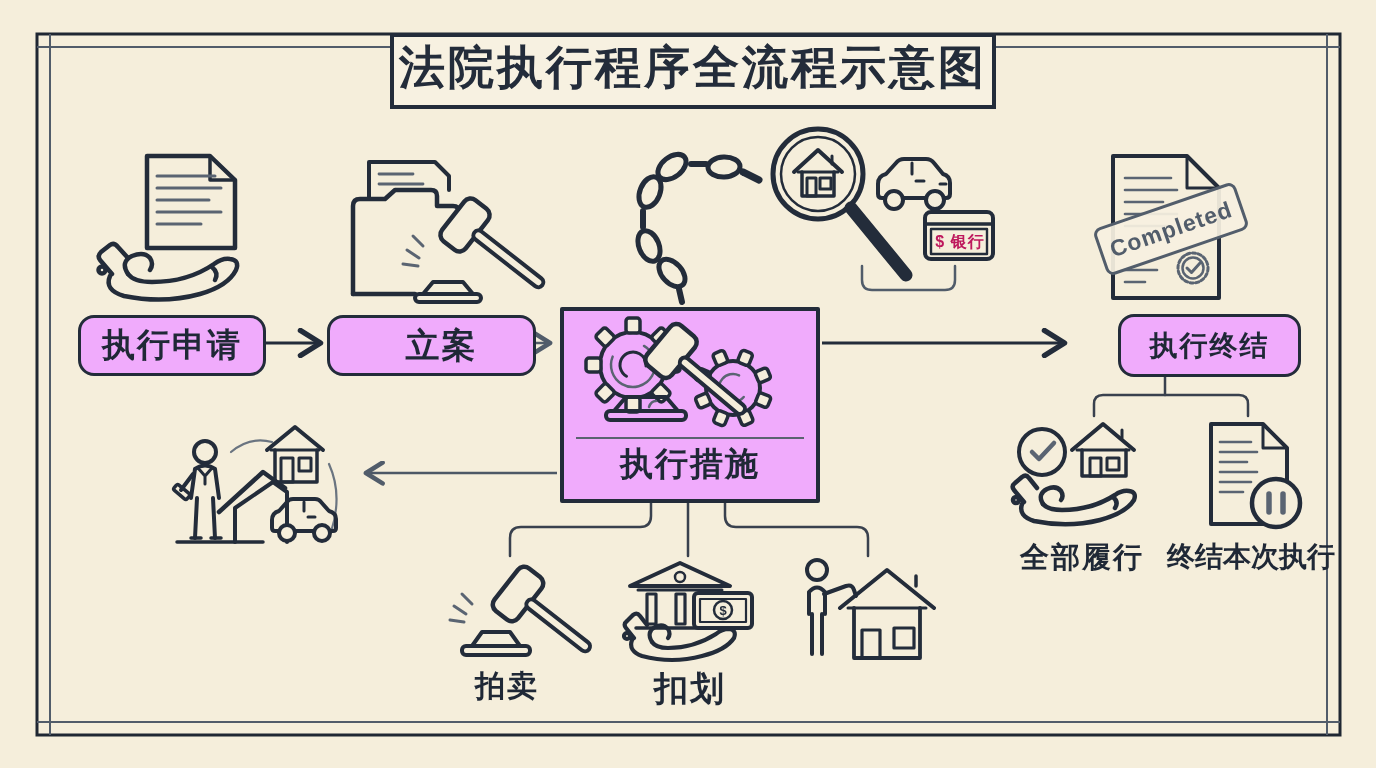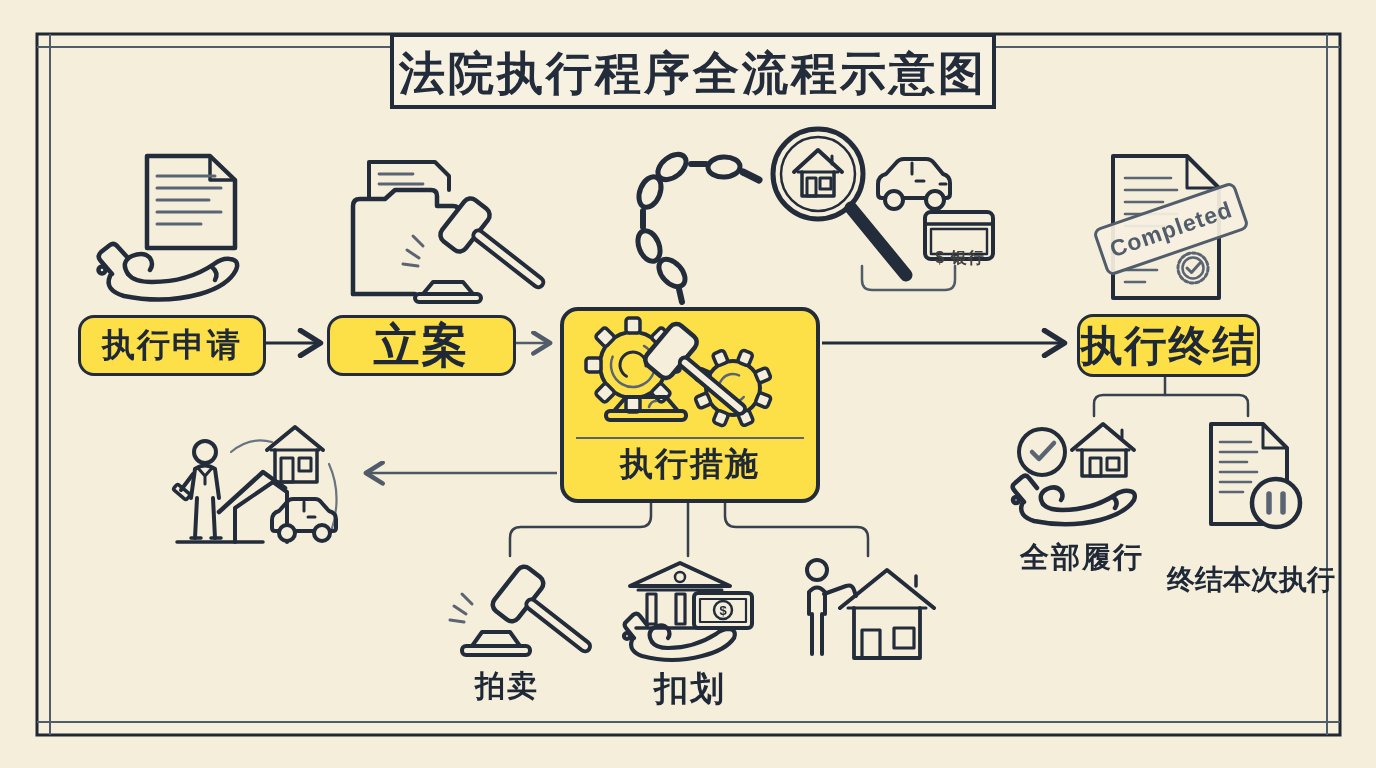--- a/index.html
+++ b/index.html
@@ -1,47 +1,47 @@
 <!DOCTYPE html>
 <html><head>
 <meta charset="utf-8">
 <style>
   html,body{margin:0;padding:0;background:#f5eedb;}
   .stage{position:relative;width:1376px;height:768px;background:#f5eedb;overflow:hidden;
          font-family:"Liberation Sans","DejaVu Sans",sans-serif;color:#232c3a;}
   svg{display:block;}
   .layer{position:absolute;left:0;top:0;}
   .abs{position:absolute;}
-  .box{position:absolute;border:3px solid #232c3a;border-radius:16px;background:#fde047;
+  .box{position:absolute;border:3px solid #232c3a;border-radius:16px;background:#f0abfc;
        display:flex;align-items:center;justify-content:center;font-weight:bold;
        color:#1f2836;letter-spacing:2px;}
   .box-title{position:absolute;left:390px;top:33px;width:598px;height:68px;background:#f7f1e1;
-       border:4px solid #232c3a;display:flex;align-items:flex-end;justify-content:center;
+       border:4px solid #232c3a;display:flex;align-items:flex-start;justify-content:center;
        font-size:46px;font-weight:bold;letter-spacing:3px;color:#232c3a;}
   .box-app{left:78px;top:315px;width:182px;height:55px;font-size:33px;}
-  .box-filing{left:327px;top:315px;width:183px;height:55px;font-size:46px;}
-  .box-measures{left:560px;top:307px;width:260px;height:196px;border-width:4px;border-radius:18px;
+  .box-filing{left:327px;top:315px;width:183px;height:55px;font-size:34px;padding-left:20px;}
+  .box-measures{left:560px;top:307px;width:260px;height:196px;border-width:4px;border-radius:2px;
        flex-direction:column;justify-content:flex-start;padding-top:4px;box-sizing:border-box;}
-  .box-term{left:1077px;top:314px;width:177px;height:57px;font-size:42px;}
+  .box-term{left:1118px;top:314px;width:177px;height:57px;font-size:28px;}
   .box-prop{left:179px;top:559px;width:171px;height:58px;border-radius:14px;font-size:33px;}
   .measures-divider{width:228px;height:0;border-top:2.5px solid #5a6370;margin:2px 0 3px 0;}
   .measures-label{font-size:33px;font-weight:bold;letter-spacing:2px;color:#1f2836;}
   .lbl{position:absolute;text-align:center;font-weight:bold;color:#1f2836;letter-spacing:2px;}
   .lbl-full{left:1002px;top:538px;width:160px;font-size:29px;}
-  .lbl-termcur{left:1153px;top:561px;width:196px;font-size:28px;letter-spacing:0px;}
+  .lbl-termcur{left:1153px;top:538px;width:196px;font-size:28px;letter-spacing:0px;}
   .lbl-auction{left:447px;top:666px;width:120px;font-size:30px;}
   .lbl-deduct{left:630px;top:666px;width:120px;font-size:34px;font-family:Liberation Mono, monospace;}
   .lbl-evict{left:812px;top:666px;width:120px;font-size:34px;}
   .stamp{position:absolute;left:1096px;top:204px;width:144px;height:44px;
        transform:rotate(-19deg);border:3.5px solid #525d6b;border-radius:8px;
        background:rgba(246,240,224,0.93);display:flex;align-items:center;justify-content:center;
        font-size:23px;font-weight:bold;color:#525d6b;letter-spacing:1px;}
   .bankcard-label{position:absolute;left:931px;top:229px;width:58px;height:26px;
        display:flex;align-items:center;justify-content:center;font-size:16px;font-weight:bold;
-       color:#404040;letter-spacing:1px;margin-top:16px;}
+       color:#be185d;letter-spacing:1px;}
   .ic{stroke:#232c3a;fill:none;stroke-linecap:round;stroke-linejoin:round;}
   .icg{stroke:#5a6472;fill:none;stroke-linecap:round;stroke-linejoin:round;}
   .fillbg{fill:#f5eedb;}
 </style>
 </head>
 <body>
 
 <div class="stage">
 
   <svg class="layer" width="1376" height="768" viewBox="0 0 1376 768">

